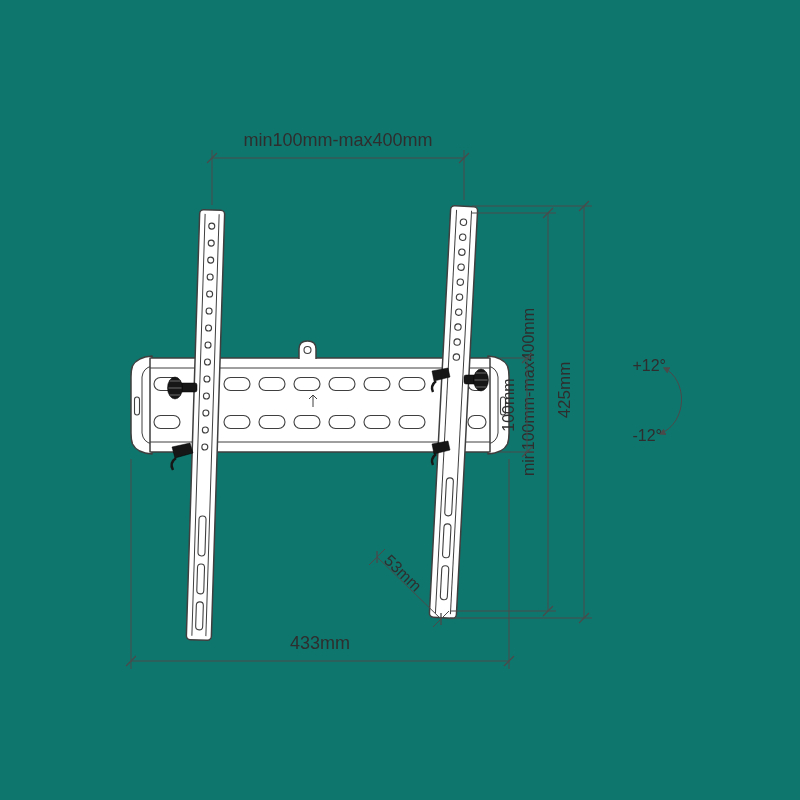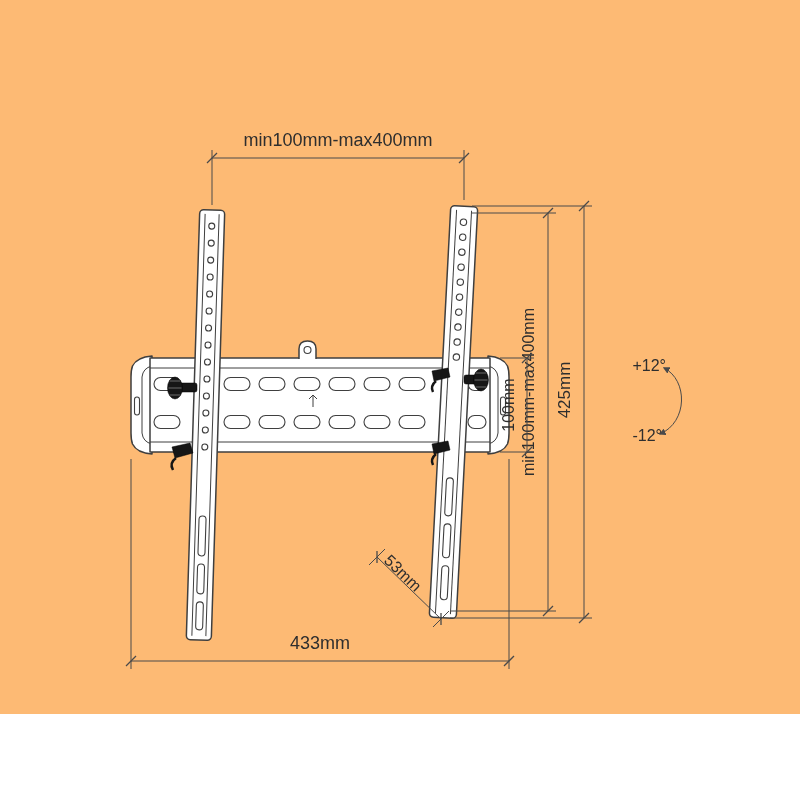--- a/index.html
+++ b/index.html
@@ -1,16 +1,16 @@
 <!DOCTYPE html>
 <html><head>
 <meta charset="utf-8">
 <style>
   html,body{margin:0;padding:0;background:#ffffff;}
-  .canvas{width:800px;height:714px;position:relative;background:#fdba74;overflow:hidden;}
+  .canvas{width:800px;height:800px;position:relative;background:#0f766e;overflow:hidden;}
   svg text{font-family:"Liberation Sans",sans-serif;fill:#2e2e2e;}
   .t18{font-size:18px;}
   .t17{font-size:17px;}
   .t16{font-size:16px;}
   .outline{fill:#ffffff;stroke:#3f3f3f;stroke-width:1.5;stroke-linejoin:round;}
   .detail{fill:none;stroke:#3f3f3f;stroke-width:1;}
   .hole{fill:#ffffff;stroke:#3f3f3f;stroke-width:1.1;}
   .slot{fill:#ffffff;stroke:#3f3f3f;stroke-width:1.1;}
   .dim{fill:none;stroke:#4a4a4a;stroke-width:1;}
   .tick{stroke:#4a4a4a;stroke-width:1.3;}

